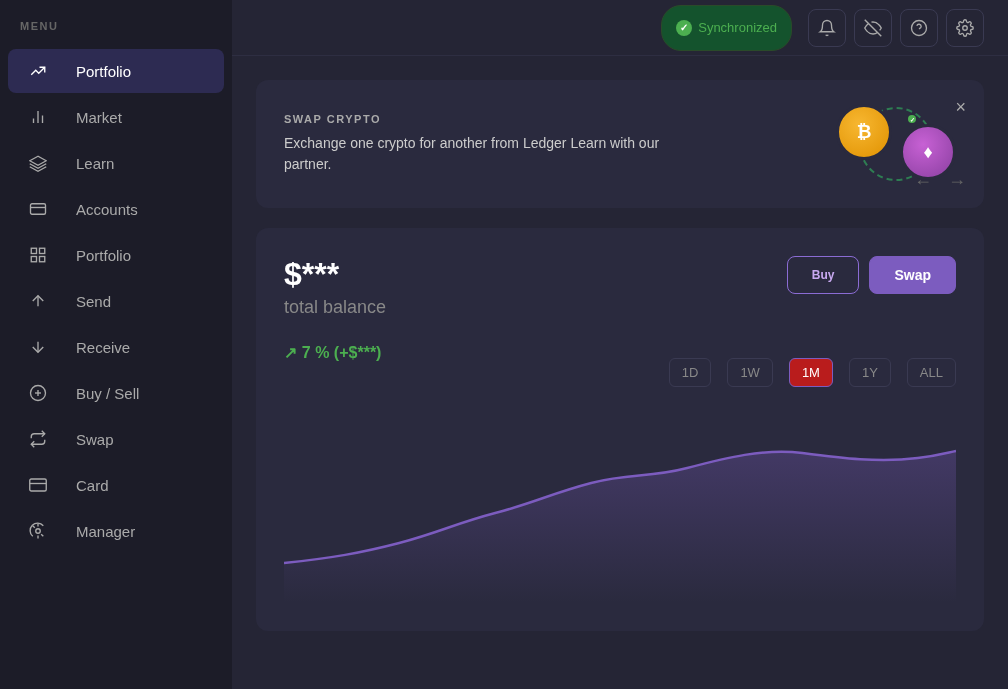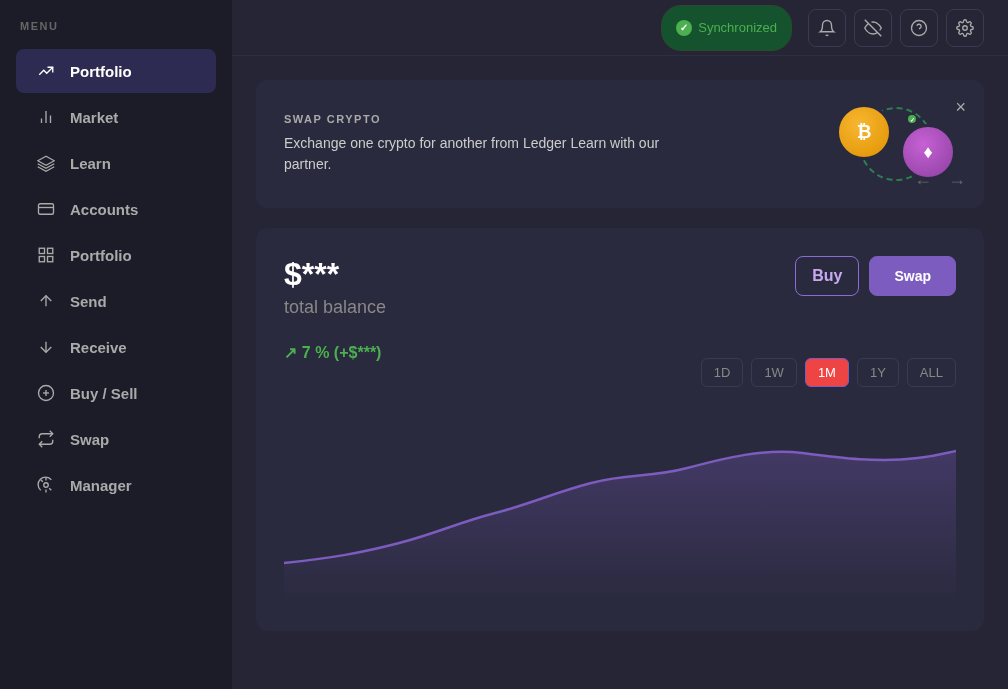--- a/index.html
+++ b/index.html
@@ -25,28 +25,28 @@
     .menu-label {
       font-size: 11px;
       font-weight: 700;
       color: #666;
       letter-spacing: 1.5px;
       padding: 0 20px 16px 20px;
     }
     .nav-item {
       display: flex;
       align-items: center;
-      gap: 14px;
+      gap: 28px;
       padding: 12px 20px;
       cursor: pointer;
       color: #aaa;
       font-size: 15px;
-      font-weight: 700;
+      font-weight: 400;
       border-radius: 8px;
-      margin: 1px 16px;
+      margin: 1px 8px;
       transition: background 0.15s;
     }
     .nav-item.active {
       background: #2d2b52;
       color: #fff;
     }
     .nav-icon {
       width: 20px;
       height: 20px;
       display: flex;
@@ -255,22 +255,22 @@
     }
     .portfolio-actions {
       display: flex;
       gap: 10px;
     }
     .btn-buy {
       background: transparent;
       border: 1.5px solid #8b6cd4;
       color: #c8a9f0;
       border-radius: 8px;
-      padding: 10px 16px;
-      font-size: 16px;
+      padding: 10px 24px;
+      font-size: 12px;
       font-weight: 600;
       cursor: pointer;
     }
     .btn-swap {
       background: #7c5cbf;
       border: 1.5px solid #7c5cbf;
       color: #fff;
       border-radius: 8px;
       padding: 10px 24px;
       font-size: 14px;
@@ -283,34 +283,34 @@
       font-size: 16px;
       font-weight: 600;
       margin-bottom: 20px;
       display: flex;
       align-items: center;
       gap: 4px;
     }
 
     .time-filters {
       display: flex;
-      gap: 8px;
+      gap: 16px;
       margin-top: 20px;
     }
     .time-btn {
       background: transparent;
       border: 1px solid #3a3a52;
       color: #888;
       border-radius: 6px;
       padding: 6px 12px;
       font-size: 13px;
       cursor: pointer;
     }
     .time-btn.active {
-      background: #ef4444;
+      background: #b91c1c;
       border-color: #7c5cbf;
       color: #fff;
     }
 
     .chart-placeholder {
       height: 200px;
       margin-top: 16px;
     }
   </style>
 </head>
@@ -409,20 +409,29 @@
       <svg viewBox="0 0 24 24">
           <polyline points="17 1 21 5 17 9"></polyline>
           <path d="M3 11V9a4 4 0 014-4h14"></path>
           <polyline points="7 23 3 19 7 15"></polyline>
           <path d="M21 13v2a4 4 0 01-4 4H3"></path>
         </svg>
     </span>
     <span>Swap</span>
   </div>
 
+  <div class="nav-item">
+    <span class="nav-icon">
+      <svg viewBox="0 0 24 24">
+          <rect x="1" y="4" width="22" height="16" rx="2"></rect>
+          <line x1="1" y1="10" x2="23" y2="10"></line>
+        </svg>
+    </span>
+    <span>Card</span>
+  </div>
 
   <div class="nav-item">
     <span class="nav-icon">
       <svg viewBox="0 0 24 24">
           <circle cx="12" cy="12" r="3"></circle>
           <path d="M19.07 4.93A10 10 0 105 19.07"></path>
           <path d="M12 2v4M12 18v4M4.93 4.93l2.83 2.83M16.24 16.24l2.83 2.83"></path>
         </svg>
     </span>
     <span>Manager</span>

